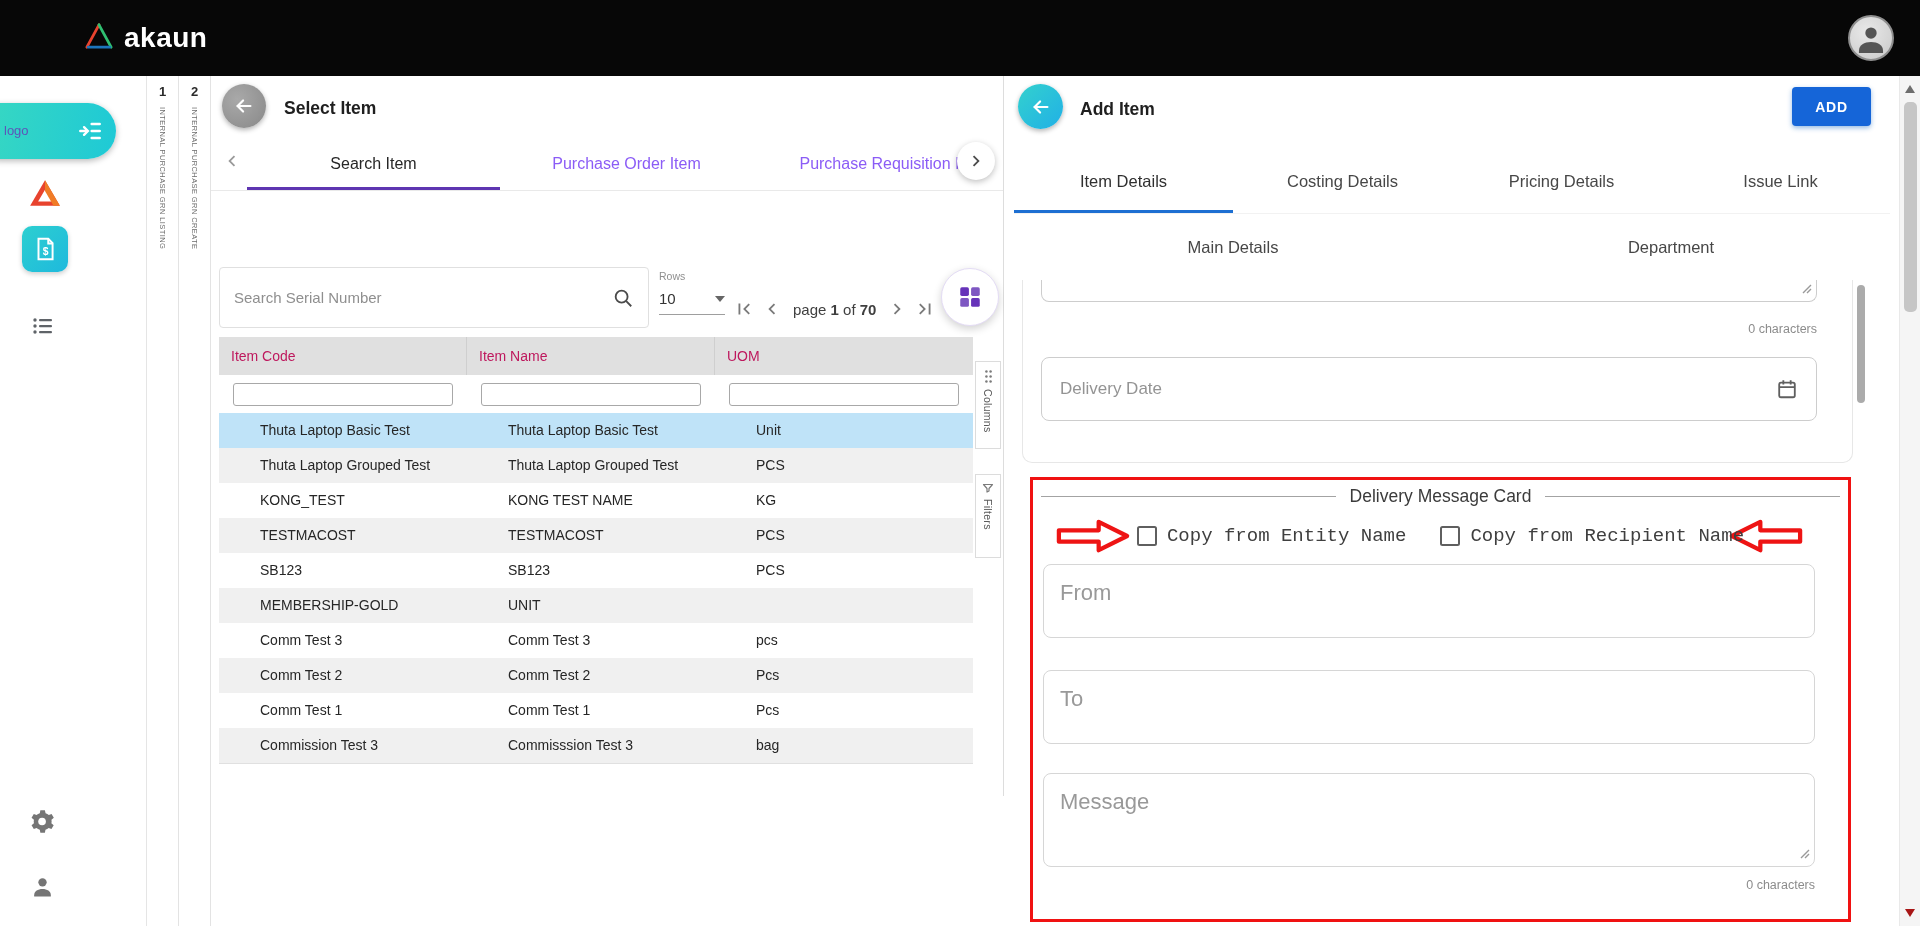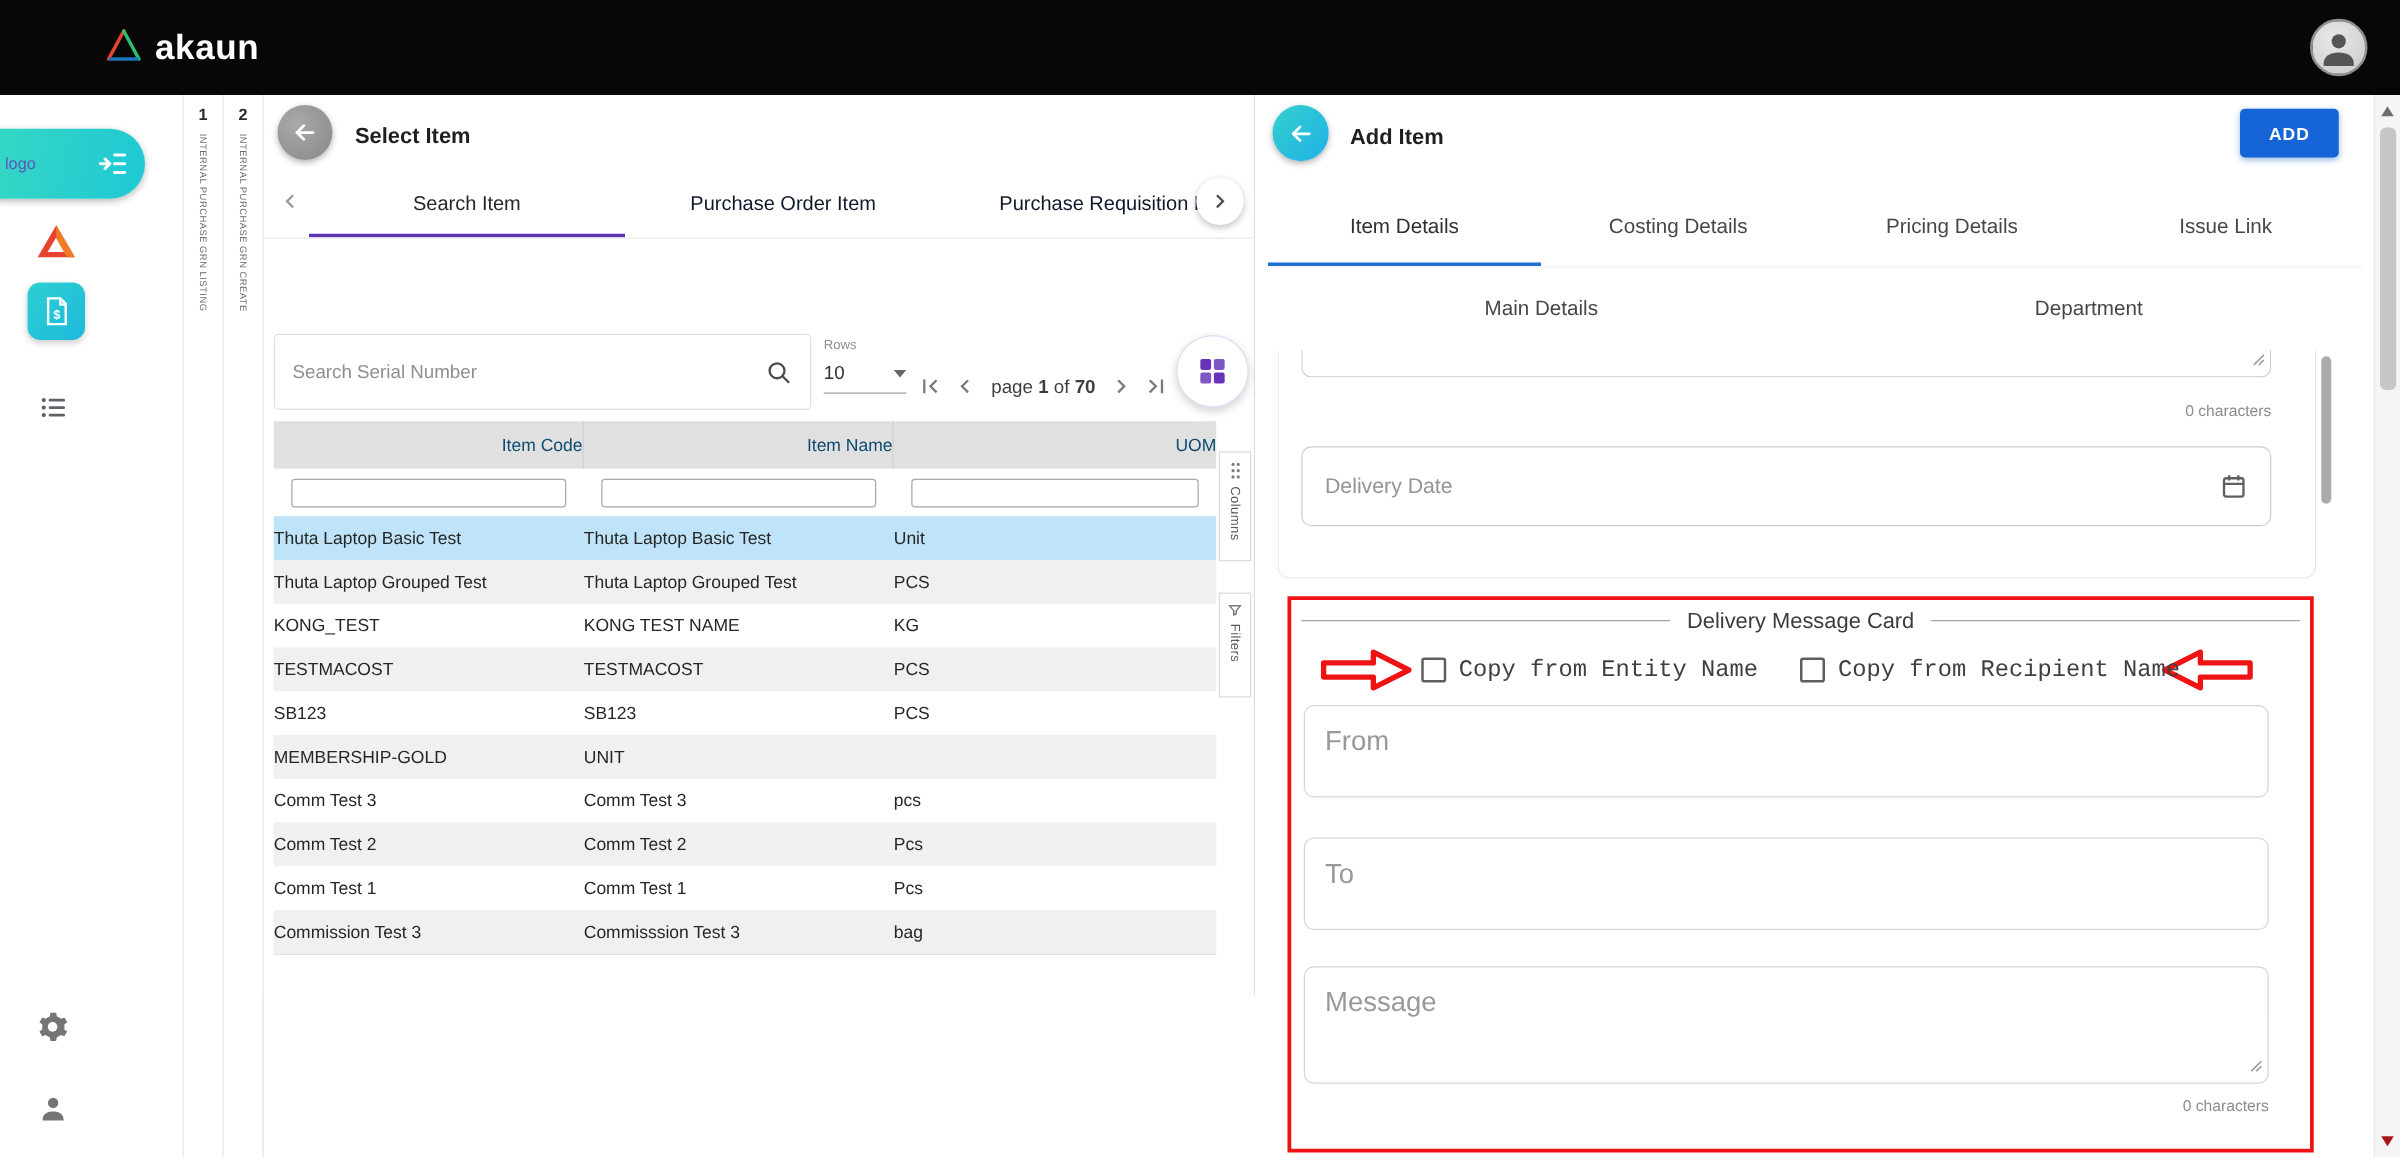--- a/index.html
+++ b/index.html
@@ -40,21 +40,21 @@
   .circle-btn { position:absolute; border-radius:50%; display:flex; align-items:center; justify-content:center;
                 box-shadow:0 2px 5px rgba(0,0,0,.3); cursor:pointer; }
 
   
   .lpanel { position:absolute; left:211px; top:76px; width:793px; height:720px; background:#fff;
             border-right:1px solid #ddd; }
   .back-gray { left:11px; top:8px; width:44px; height:44px;
                background:radial-gradient(circle at 35% 35%, #a9a9a9, #888); }
   .ltabs { position:absolute; left:36px; top:62px; width:712px; height:52px; display:flex; overflow:hidden; }
   .ltab { flex:0 0 253px; display:flex; align-items:center; justify-content:center; font-size:16px;
-          color:#0f172a; cursor:pointer; white-space:nowrap; }
+          color:#8b5cf6; cursor:pointer; white-space:nowrap; }
   .ltab.active { color:#262626; box-shadow:inset 0 -3px 0 #5e35b1; }
   .tab-chevron { position:absolute; top:74px; color:#9a9a9a; cursor:pointer; }
   .chev-circle { left:746px; top:66px; width:38px; height:38px; background:#fff; color:#4c4c4c;
                  box-shadow:0 2px 6px rgba(0,0,0,.25); font-size:20px; }
   .ldivider { position:absolute; left:0; top:114px; width:100%; height:1px; background:#e9e9e9; }
 
   .search-card { position:absolute; left:8px; top:124px; width:775px; height:54px; border:1px solid #e4e4e4;
                  border-radius:8px; display:flex; align-items:center; padding:0 18px; gap:12px; background:#fff; }
   .search-card input { flex:1; border:none; outline:none; font-size:16px; color:#333;
                        font-family:"Liberation Sans",sans-serif; background:transparent; }
@@ -77,30 +77,30 @@
   .pager .pbtn { width:26px; height:26px; display:flex; align-items:center; justify-content:center; cursor:pointer; }
   .pager-text { font-size:15px; color:#3f3f3f; margin:0 6px; white-space:nowrap; }
   .pager-text b { font-weight:bold; }
 
   .grid-btn { left:730px; top:192px; width:58px; height:58px; background:#fff; border:1px solid #e4dcf5;
               box-shadow:0 3px 8px rgba(0,0,0,.18); }
 
   .tbl { position:absolute; left:8px; top:261px; width:754px; border-bottom:1px solid #e0e0e0; }
   .thead, .tfilter, .trow { display:grid; grid-template-columns:248px 248px 258px; }
   .thead { background:#e0e0e0; height:38px; }
-  .thead .hcell { font-size:14px; color:#0c4a6e; line-height:38px; padding-left:12px;
-                  border-right:1px solid #cfcfcf; cursor:pointer;text-align:right; }
+  .thead .hcell { font-size:14px; color:#be185d; line-height:38px; padding-left:12px;
+                  border-right:1px solid #cfcfcf; cursor:pointer; }
   .thead .hcell:last-child { border-right:none; }
   .tfilter { height:38px; background:#fff; }
   .tfilter .fcell { display:flex; align-items:center; padding:0 14px; }
   .tfilter input { width:100%; height:23px; border:1px solid #a8a8a8; border-radius:3px; outline:none;
                    font-size:13px; padding:0 6px; font-family:"Liberation Sans",sans-serif; }
   .trow { height:35px; cursor:pointer; }
   .trow .tcell { font-size:14px; color:#262626; line-height:35px; padding-left:0; white-space:nowrap;
-                 overflow:hidden; }
+                 overflow:hidden;margin-left:41px; }
   .trow.alt { background:#f0f0f0; }
   .trow.sel { background:#bfe3f8; }
 
   .side-tab { position:absolute; left:764px; width:26px; background:#fff; border:1px solid #dcdcdc;
               display:flex; flex-direction:column; align-items:center; padding-top:7px; gap:5px; cursor:pointer; }
   .side-tab .vlabel { writing-mode:vertical-rl; font-size:10.5px; color:#5a5a5a; letter-spacing:.3px; }
 
   
   .rpanel { position:absolute; left:1004px; top:76px; width:895px; height:850px; background:#fff; }
   .back-teal { left:14px; top:8px; width:45px; height:45px;

